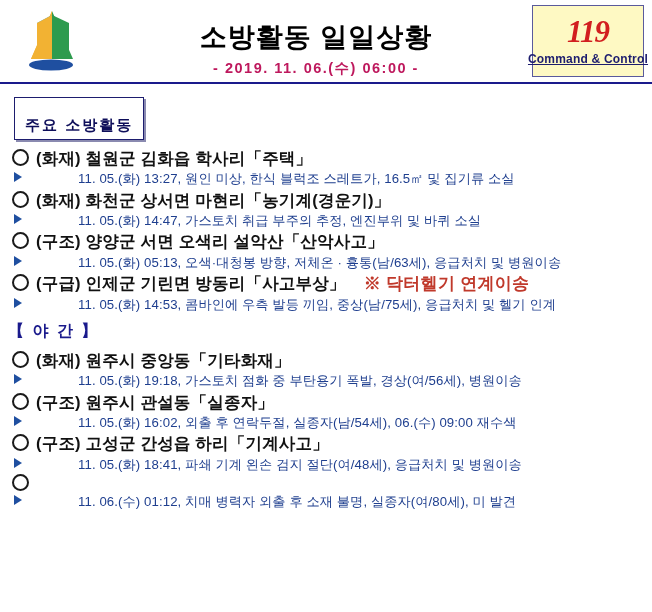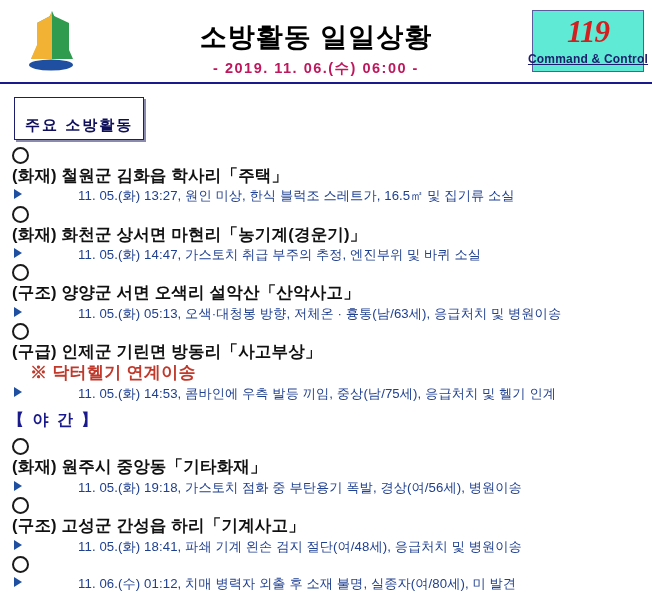--- a/index.html
+++ b/index.html
@@ -60,27 +60,27 @@
   .badge-box {
     flex: 0 0 128px;
     width: 128px;
     display: flex;
     align-items: center;
     justify-content: center;
   }
   .badge-inner {
     border: 1px solid #5a5a9c;
     width: 112px;
-    height: 62px;
+    height: 72px;
     display: flex;
     flex-direction: column;
     align-items: center;
     justify-content: center;
     box-sizing: border-box;
-    background: #5eead4;
+    background: #fef9c3;
   }
   .badge-119 {
     font-family: "Liberation Serif", serif;
     font-size: 31px;
     font-weight: bold;
     font-style: italic;
     color: #d21f1f;
     line-height: 1;
     letter-spacing: -1px;
   }
@@ -112,24 +112,23 @@
   
   .entries {
     margin: 8px 0 0 0;
     padding: 0 8px 0 12px;
   }
   .entry {
     margin-bottom: 2px;
   }
   .entry-head {
     display: flex;
-    align-items: flex-start;
+    align-items: center;
     white-space: nowrap;
     line-height: 1.3;
-    flex-direction: column;
   }
   .bullet-ring {
     flex: 0 0 auto;
     width: 13px;
     height: 13px;
     border: 2.4px solid #1a1a1a;
     border-radius: 50%;
     margin-right: 7px;
     position: relative;
     top: -1px;
@@ -280,20 +279,31 @@
       <span class="bullet-ring"></span>
       <span class="entry-title">(화재) 원주시 중앙동「기타화재」</span>
       <span class="entry-note"></span>
     </div>
     <div class="entry-detail">
       <span class="tri"></span>
       <span class="detail-text">11. 05.(화) 19:18, 가스토치 점화 중 부탄용기 폭발, 경상(여/56세), 병원이송</span>
     </div>
   </div>
 
+  <div class="entry">
+    <div class="entry-head">
+      <span class="bullet-ring"></span>
+      <span class="entry-title">(구조) 원주시 관설동「실종자」</span>
+      <span class="entry-note"></span>
+    </div>
+    <div class="entry-detail">
+      <span class="tri"></span>
+      <span class="detail-text">11. 05.(화) 16:02, 외출 후 연락두절, 실종자(남/54세), 06.(수) 09:00 재수색</span>
+    </div>
+  </div>
 
   <div class="entry">
     <div class="entry-head">
       <span class="bullet-ring"></span>
       <span class="entry-title">(구조) 고성군 간성읍 하리「기계사고」</span>
       <span class="entry-note"></span>
     </div>
     <div class="entry-detail">
       <span class="tri"></span>
       <span class="detail-text">11. 05.(화) 18:41, 파쇄 기계 왼손 검지 절단(여/48세), 응급처치 및 병원이송</span>

